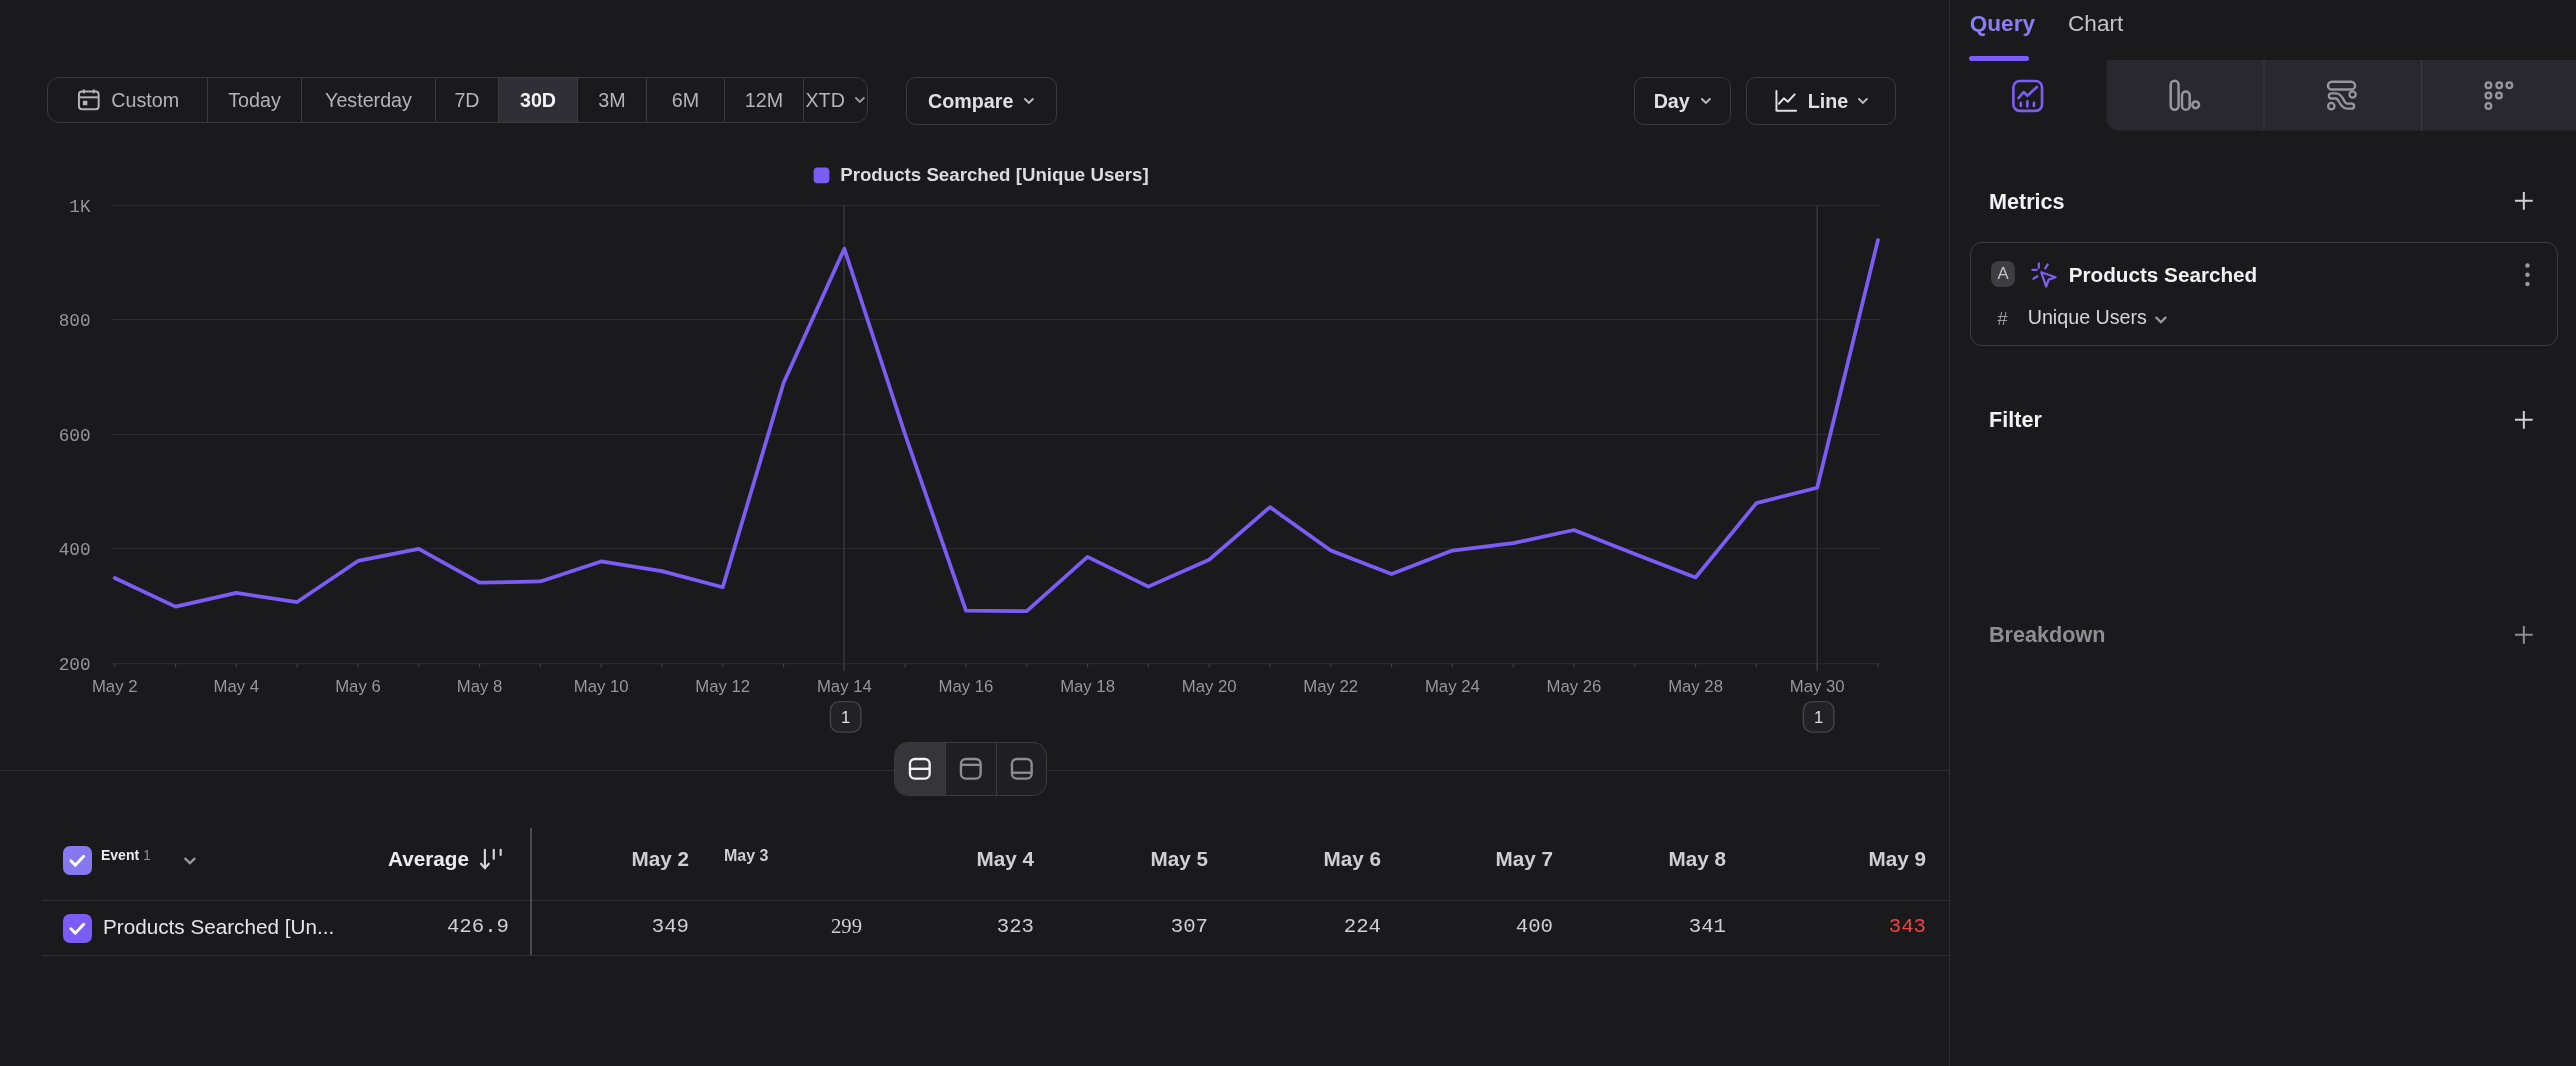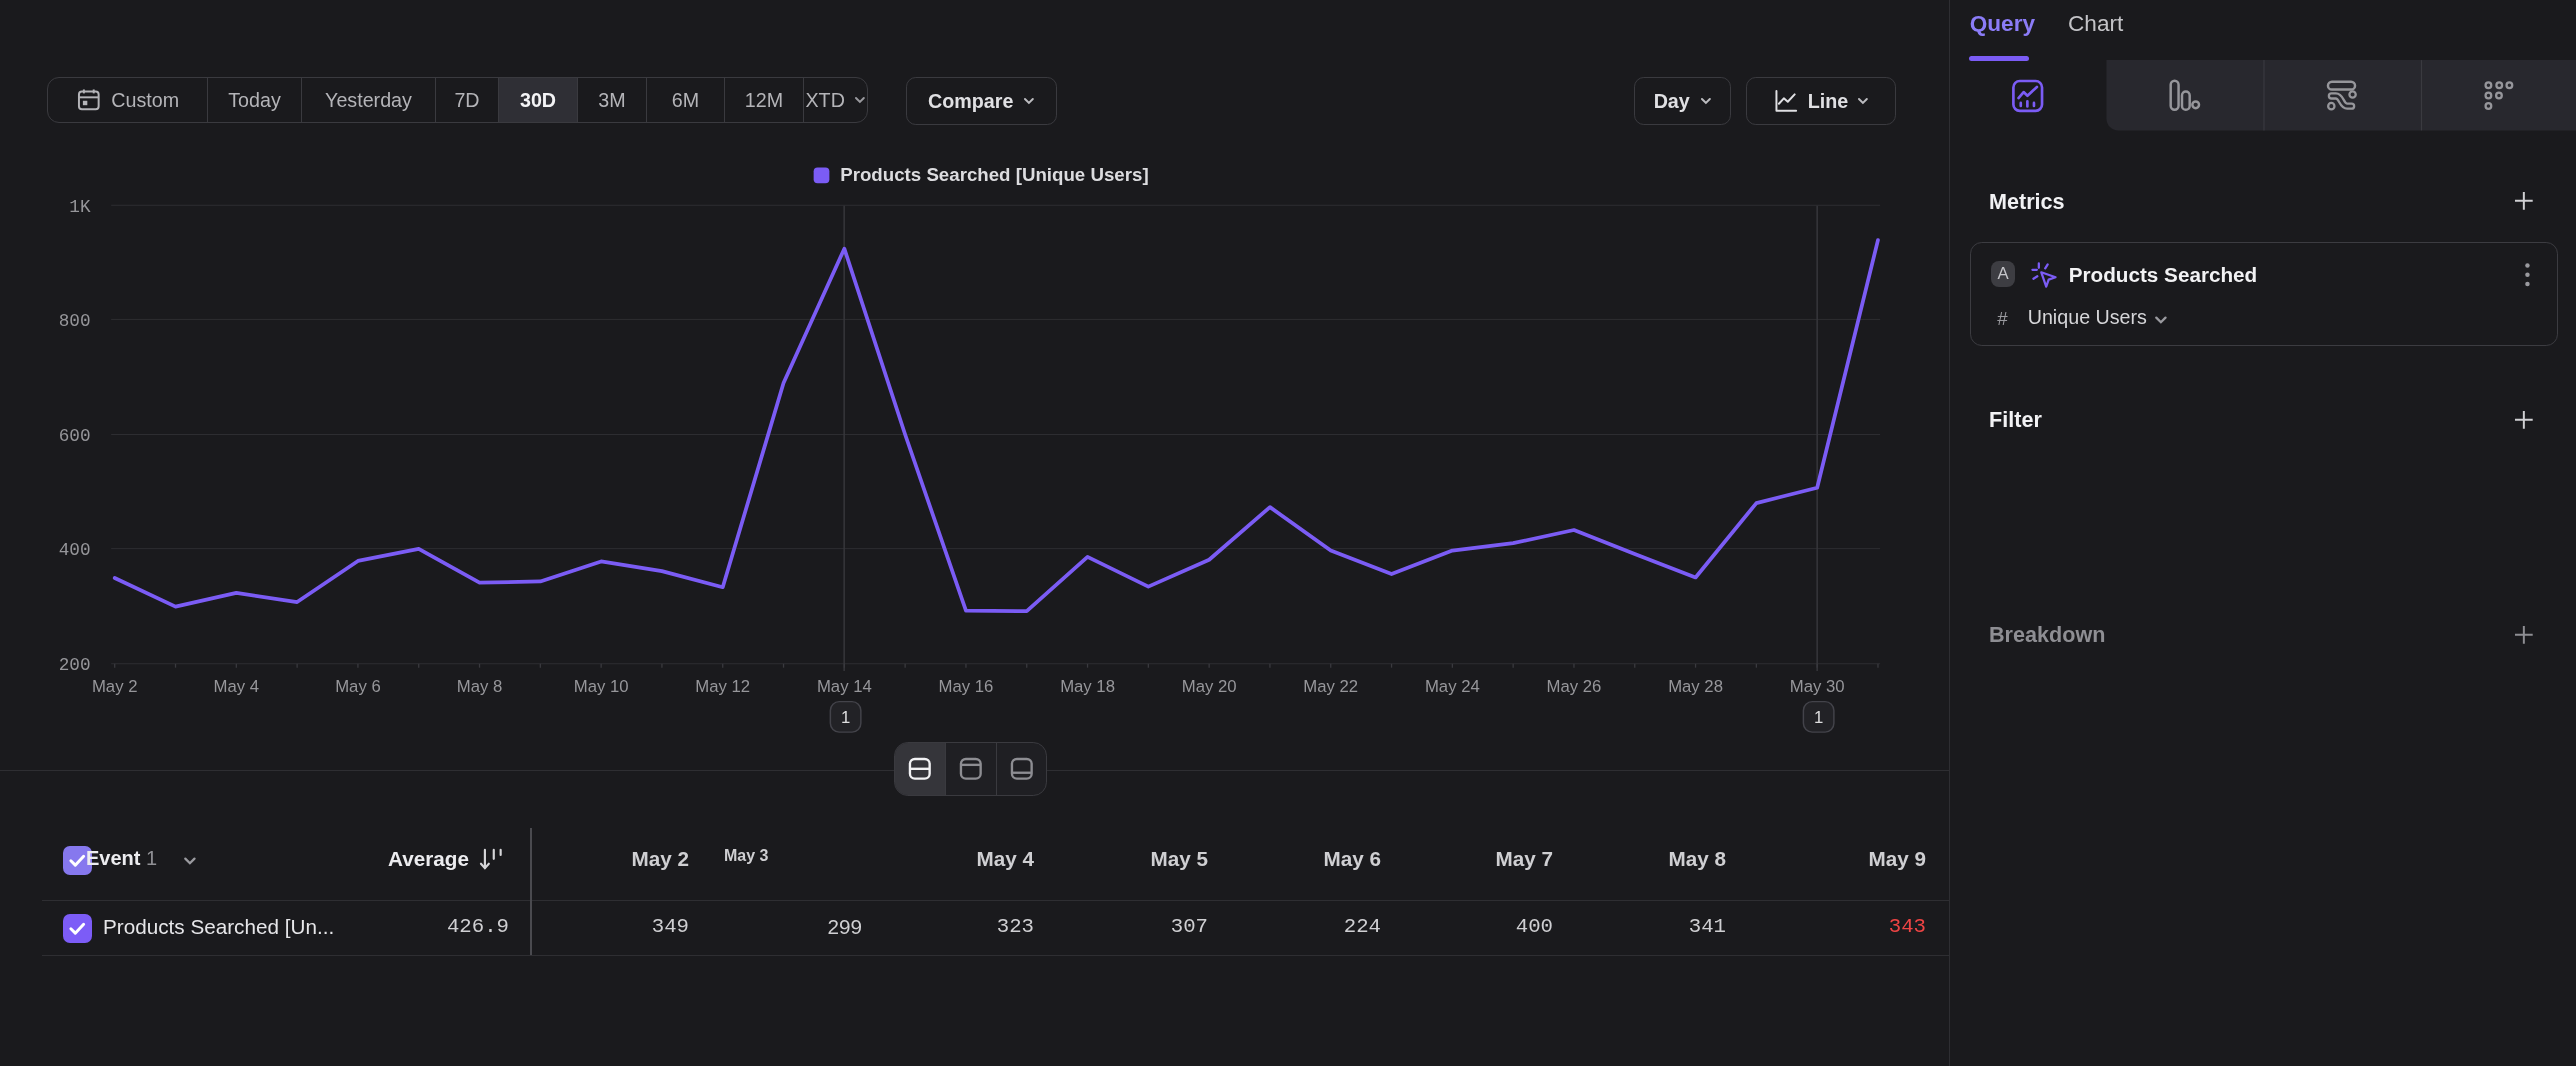--- a/index.html
+++ b/index.html
@@ -171,21 +171,21 @@
         <line x1="3" y1="17" x2="23" y2="17"></line>
       </svg>
     </div>
   </div>
 
   <div class="abs" style="left:63px; top:846px; width:28.5px; height:28.5px; background:#8678ee; border-radius:6.9px;">
     <svg width="28.5" height="28.5" viewBox="0 0 29 29" fill="none" stroke="#fff" stroke-width="3" stroke-linecap="round" stroke-linejoin="round">
         <path d="M8 15 L12.5 19.5 L21 10.5"></path>
       </svg>
   </div>
-  <div class="abs" style="left:86px; top:847px; font-size:20px; color:#ececef; font-weight:bold;">Event <span style="color:#8f8f94; font-weight:normal;">1</span></div>
+  <div class="abs" style="left:101px; top:847px; font-size:14px; color:#ececef; font-weight:bold;">Event <span style="color:#8f8f94; font-weight:normal;">1</span></div>
   <svg class="abs" style="left:183px; top:854px;" width="13.8" height="13.8" viewBox="0 0 12 12" fill="none" stroke="#9a9a9f" stroke-width="2" stroke-linecap="round">
       <path d="M2 4 L6 8 L10 4"></path>
     </svg>
   <div class="abs" style="left:331px; top:847px; width:138px; text-align:right; font-size:20.7px; color:#ececef; font-weight:bold;">Average</div>
   <svg class="abs" style="left:479px; top:846px;" width="25.6" height="27.6" viewBox="0 0 26 28" fill="none" stroke="#d5d5d8" stroke-width="2.2" stroke-linecap="round">
     <path d="M6 4 V22"></path>
       <path d="M2 18 L6 22.5 L10 18"></path>
     <path d="M15 4 V13"></path>
       <path d="M22 4 V9"></path>
   </svg>
@@ -202,21 +202,21 @@
   <div class="abs" style="left:42px; top:900px; width:1907px; height:1px; background:#2e2e32;"></div>
 
   <div class="abs" style="left:63px; top:914px; width:28.5px; height:28.5px; background:#7c5cf7; border-radius:6.9px;">
     <svg width="28.5" height="28.5" viewBox="0 0 29 29" fill="none" stroke="#fff" stroke-width="3" stroke-linecap="round" stroke-linejoin="round">
         <path d="M8 15 L12.5 19.5 L21 10.5"></path>
       </svg>
   </div>
   <div class="abs" style="left:103px; top:915px; font-size:20.7px; color:#e6e6e9;">Products Searched [Un...</div>
   <div class="abs" style="left:371px; top:915px; width:138px; text-align:right; font-size:20.7px; color:#cfcfd2; font-family:'Liberation Mono',monospace;">426.9</div>
   <div class="abs" style="left:551px; top:915px; width:138px; text-align:right; font-size:20.7px; color:#cfcfd2; font-family:'Liberation Mono',monospace;">349</div>
-  <div class="abs" style="left:724px; top:915px; width:138px; text-align:right; font-size:20.7px; color:#cfcfd2; font-family:Liberation Sans, sans-serif;">299</div>
+  <div class="abs" style="left:724px; top:915px; width:138px; text-align:right; font-size:20.7px; color:#cfcfd2; font-family:Liberation Serif, serif;">299</div>
   <div class="abs" style="left:896px; top:915px; width:138px; text-align:right; font-size:20.7px; color:#cfcfd2; font-family:'Liberation Mono',monospace;">323</div>
   <div class="abs" style="left:1070px; top:915px; width:138px; text-align:right; font-size:20.7px; color:#cfcfd2; font-family:'Liberation Mono',monospace;">307</div>
   <div class="abs" style="left:1243px; top:915px; width:138px; text-align:right; font-size:20.7px; color:#cfcfd2; font-family:'Liberation Mono',monospace;">224</div>
   <div class="abs" style="left:1415px; top:915px; width:138px; text-align:right; font-size:20.7px; color:#cfcfd2; font-family:'Liberation Mono',monospace;">400</div>
   <div class="abs" style="left:1588px; top:915px; width:138px; text-align:right; font-size:20.7px; color:#cfcfd2; font-family:'Liberation Mono',monospace;">341</div>
   <div class="abs" style="left:1788px; top:915px; width:138px; text-align:right; font-size:20.7px; color:#ef4444; font-family:'Liberation Mono',monospace;">343</div>
 
   <div class="abs" style="left:42px; top:955px; width:1907px; height:1px; background:#2e2e32;"></div>
 
   <div class="abs" style="left:530px; top:828px; width:2px; height:127px; background:#4a4a4f;"></div>

